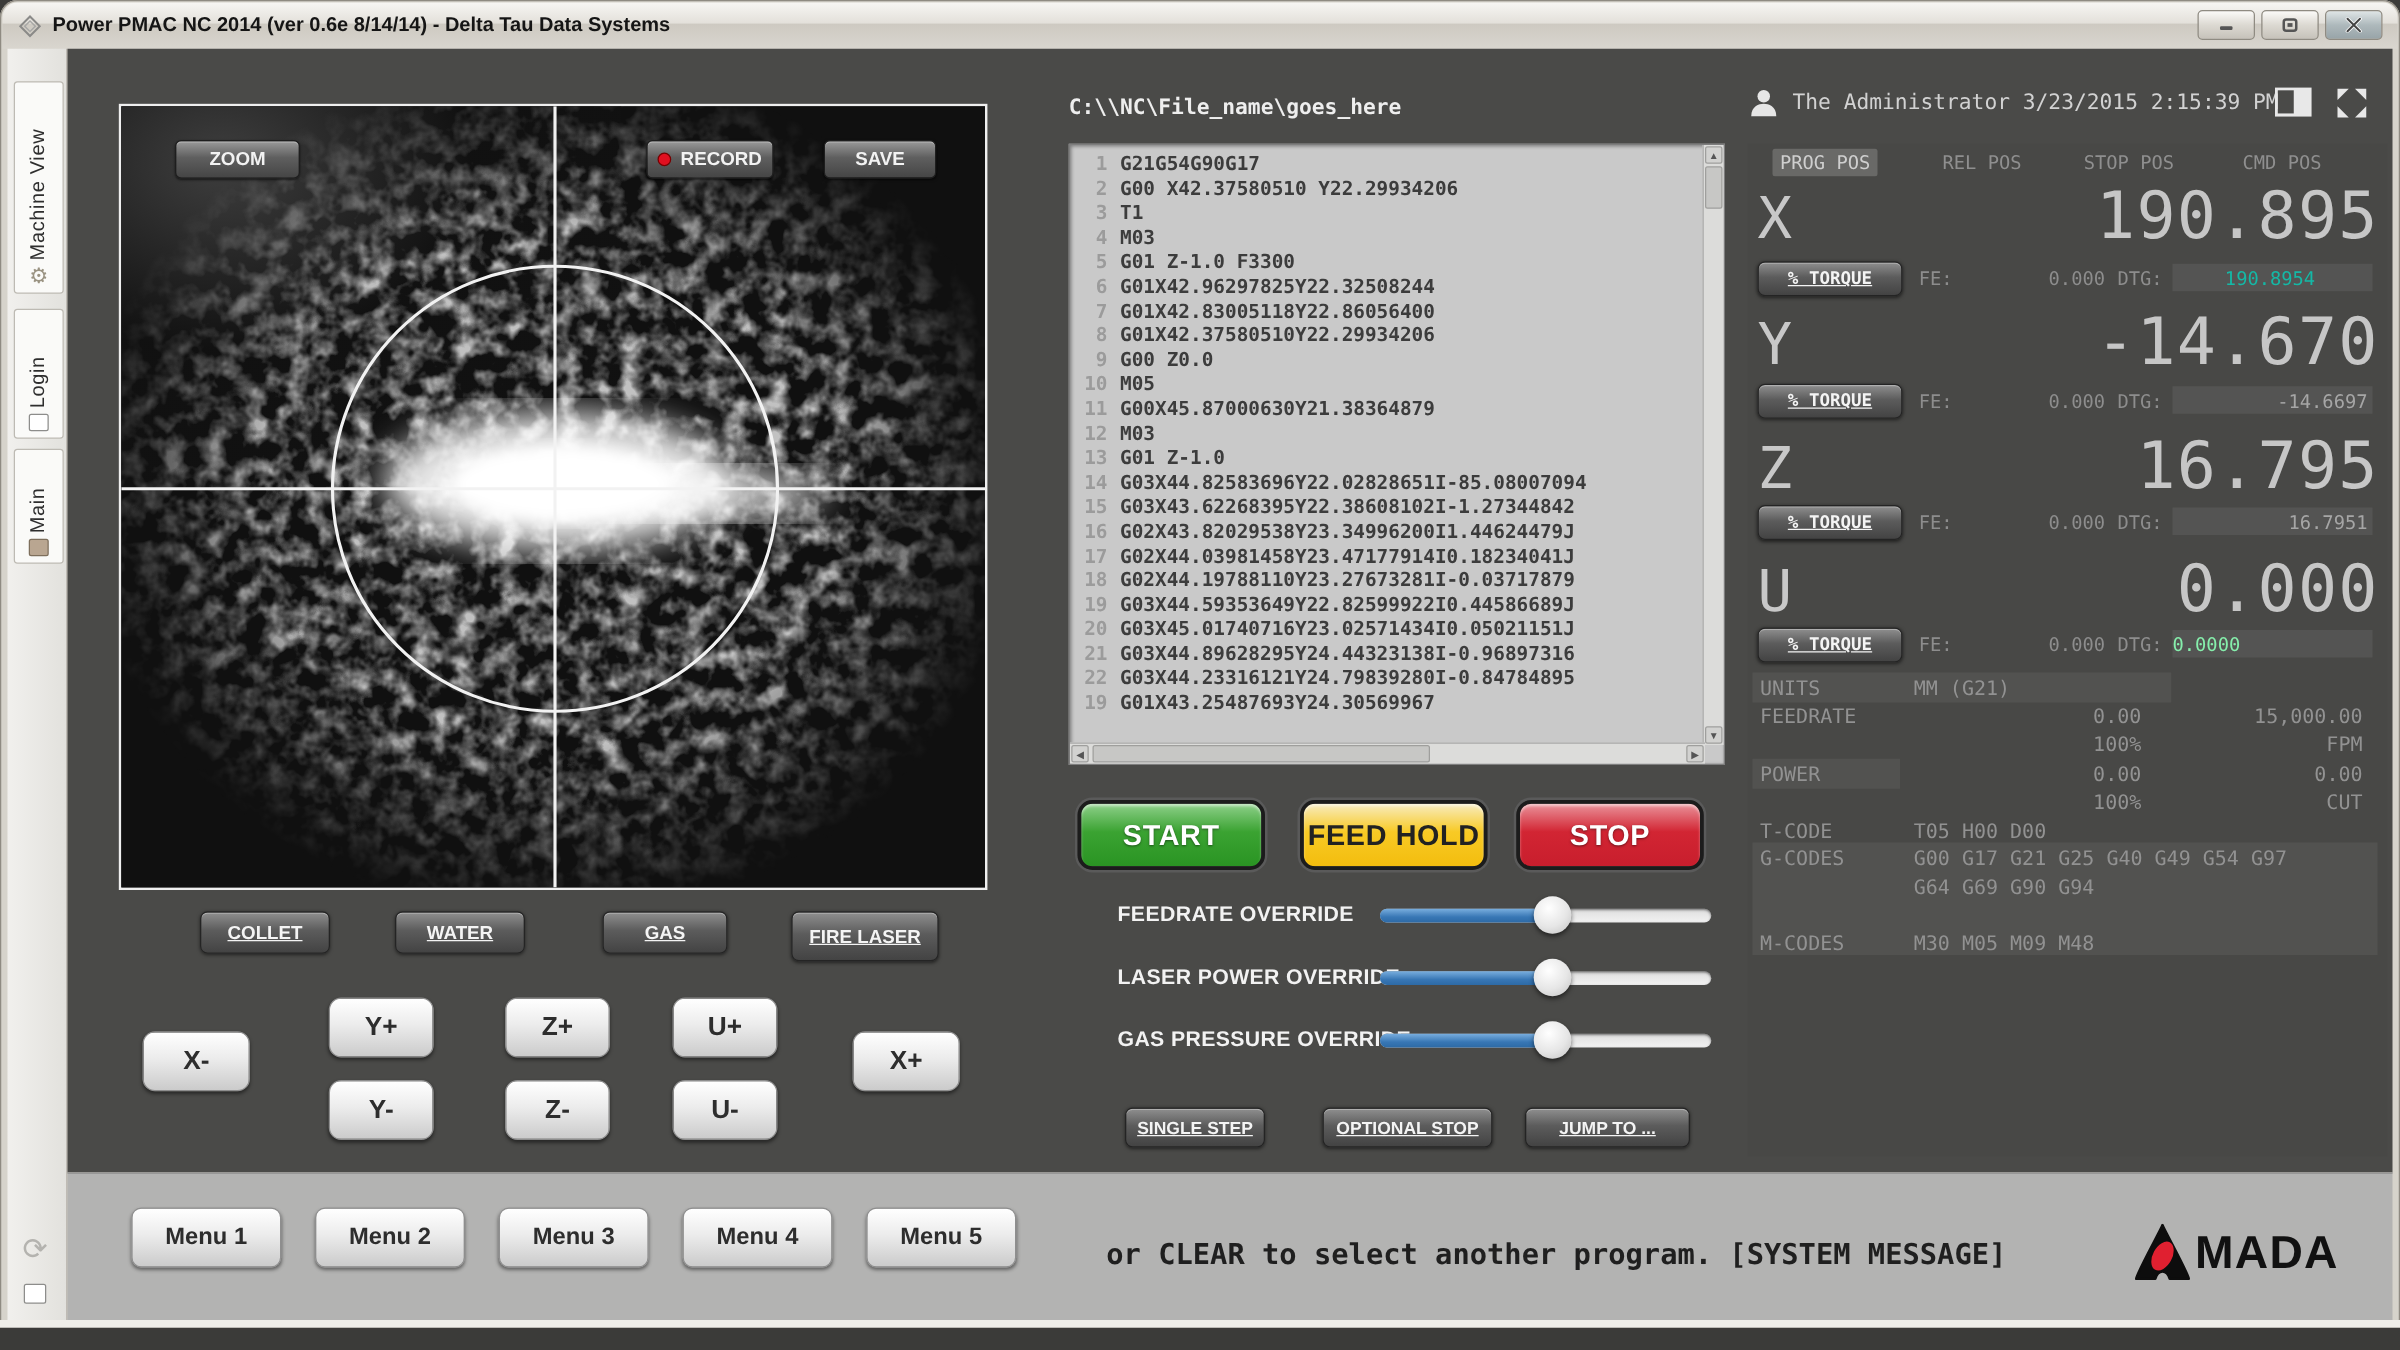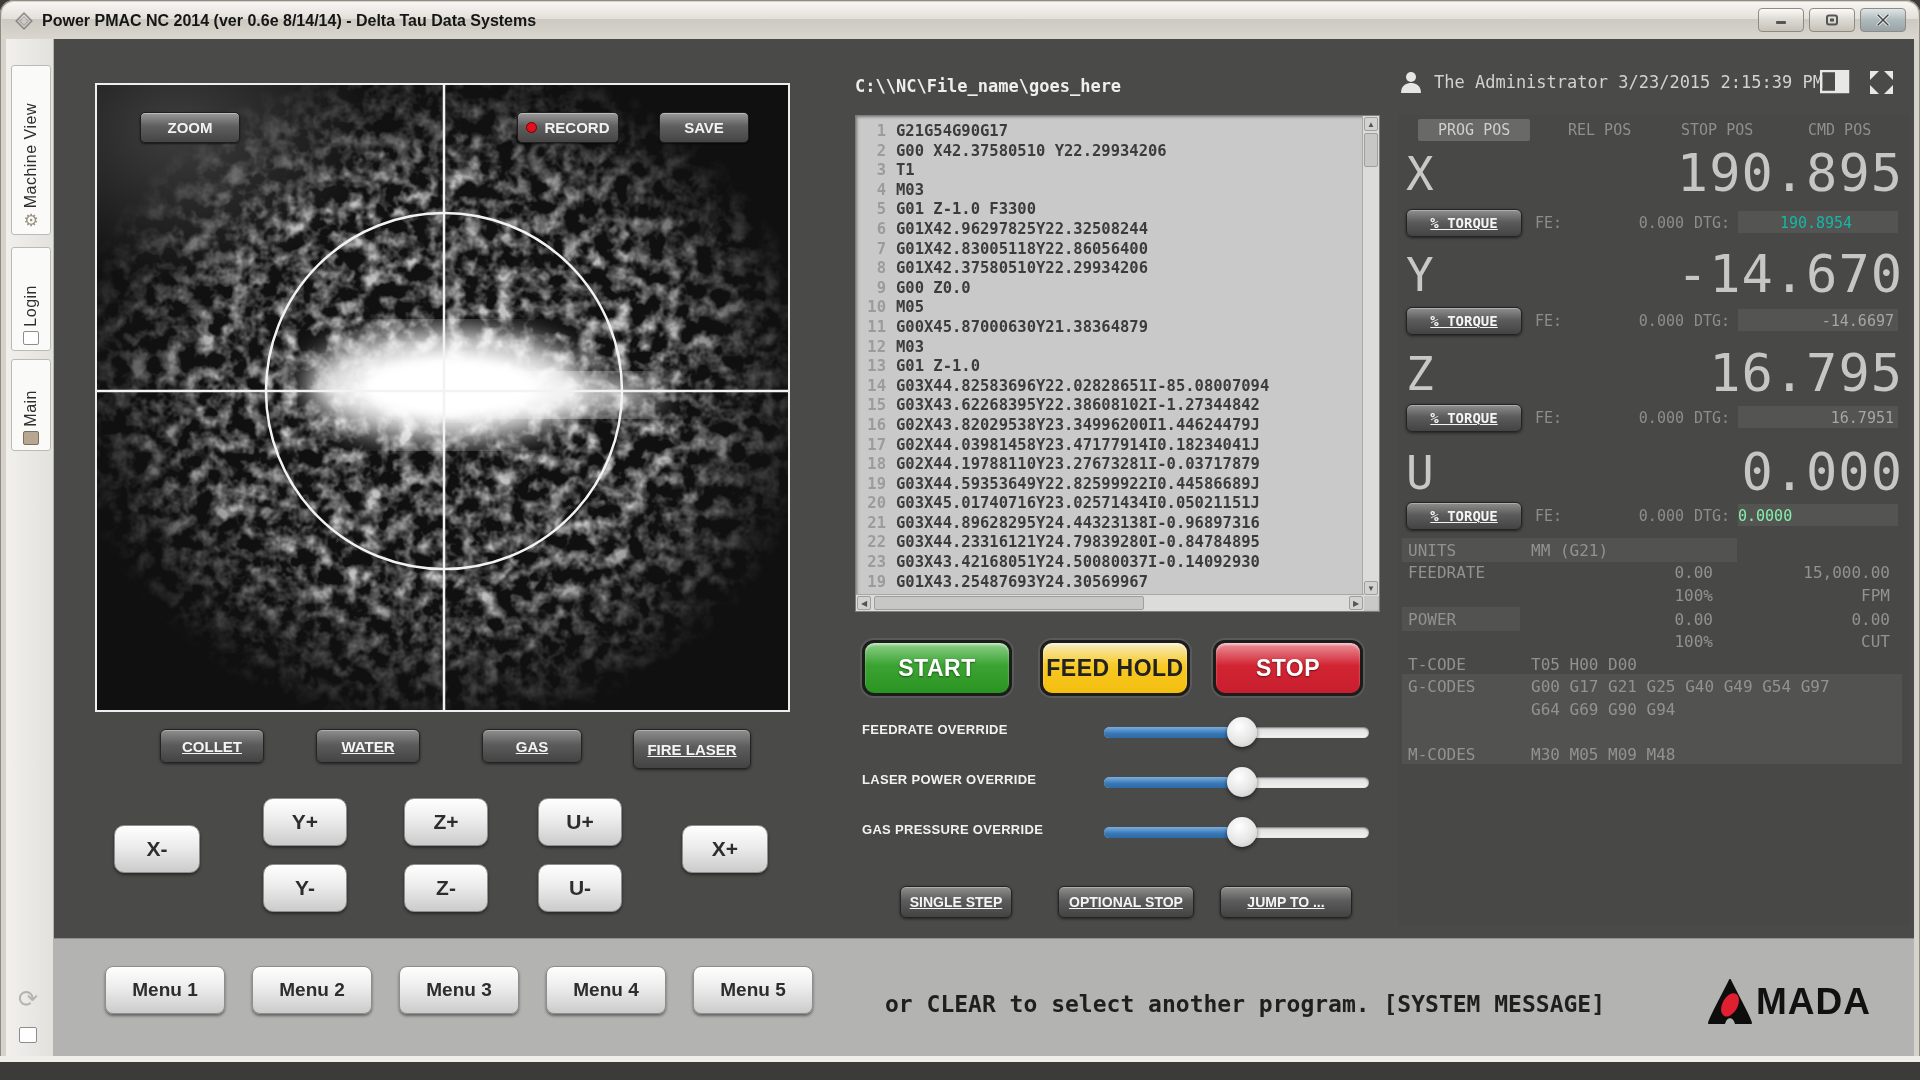--- a/index.html
+++ b/index.html
@@ -58,31 +58,31 @@
 
   
   .transport { position:absolute; height:56px; width:150px; border-radius:12px; border:3px solid #1c1c1c;
     display:flex; align-items:center; justify-content:center; font-size:23px; font-weight:bold; letter-spacing:.5px;
     box-shadow:0 0 0 2px #5a5a5a, inset 0 2px 2px rgba(255,255,255,.5); }
   .t-start { background:linear-gradient(#8ed08a,#3ba332 45%,#2a9423); color:#fff; text-shadow:0 1px 2px rgba(0,0,0,.5); }
   .t-hold  { background:linear-gradient(#f8ecc0,#f8ca25 45%,#f3bd0e); color:#222; }
   .t-stop  { background:linear-gradient(#ea939b,#d22533 45%,#c81e2d); color:#fff; text-shadow:0 1px 2px rgba(0,0,0,.5); }
 
   
-  .ovr-label { position:absolute; font-size:13px; font-weight:bold; color:#f2f2f2; letter-spacing:.3px; }
+  .ovr-label { position:absolute; font-size:17px; font-weight:bold; color:#f2f2f2; letter-spacing:.3px;margin-left:32px; }
   .ovr-track { position:absolute; width:265px; height:11px; border-radius:6px; background:linear-gradient(#dedede,#f2f2f2); box-shadow:inset 0 1px 2px rgba(0,0,0,.5); }
   .ovr-fill { position:absolute; left:0; top:0; height:11px; border-radius:6px 0 0 6px; background:linear-gradient(#79aede,#3877b5 60%,#2d6aa6); }
   .ovr-thumb { position:absolute; top:-10px; width:30px; height:30px; border-radius:50%;
     background:radial-gradient(circle at 40% 32%,#ffffff,#e6e6e6 55%,#c2c2c2); box-shadow:0 2px 4px rgba(0,0,0,.55); }
 
   
   .status-head { position:absolute; left:1344px; top:28px; width:510px; height:32px; color:#d6d6d6; }
   .status-text { position:absolute; left:36px; top:5px; font-family:"DejaVu Sans Mono",monospace; font-size:17px; color:#d2d2d2; }
   .pos-panel { position:absolute; left:1344px; top:76px; width:512px; height:810px; background:#484846; font-family:"DejaVu Sans Mono",monospace; }
-  .pos-tab { position:absolute; top:4px; font-size:15px; color:#8f8f8f; padding:2px 20px; }
+  .pos-tab { position:absolute; top:4px; font-size:15px; color:#8f8f8f; padding:2px 6px; }
   .pos-tab.active { background:rgba(255,255,255,.18); color:#cfcfcf; border-radius:2px; }
   .axis-letter { position:absolute; left:8px; font-size:46px; color:#c8c8c8; }
   .axis-value { position:absolute; right:7px; font-size:52px; color:#c6c6c6; letter-spacing:1px; }
   .torque-btn { position:absolute; left:8px; width:116px; height:28px; font-size:14px; }
   .fe-row { position:absolute; font-size:15px; color:#8d8d8d; }
   .dtg-chip { position:absolute; background:rgba(255,255,255,.07); height:22px; }
   .ms-label { position:absolute; left:10px; font-size:16px; color:#929292; }
   .ms-val { position:absolute; left:133px; font-size:16px; color:#929292; }
   .ms-mid { position:absolute; right:197px; font-size:16px; color:#929292; text-align:right; }
   .ms-right { position:absolute; right:20px; font-size:16px; color:#929292; text-align:right; }
@@ -256,21 +256,20 @@
         <div class="cline"><span class="cnum">13</span><span class="ccode">G01 Z-1.0</span></div>
         <div class="cline"><span class="cnum">14</span><span class="ccode">G03X44.82583696Y22.02828651I-85.08007094</span></div>
         <div class="cline"><span class="cnum">15</span><span class="ccode">G03X43.62268395Y22.38608102I-1.27344842</span></div>
         <div class="cline"><span class="cnum">16</span><span class="ccode">G02X43.82029538Y23.34996200I1.44624479J</span></div>
         <div class="cline"><span class="cnum">17</span><span class="ccode">G02X44.03981458Y23.47177914I0.18234041J</span></div>
         <div class="cline"><span class="cnum">18</span><span class="ccode">G02X44.19788110Y23.27673281I-0.03717879</span></div>
         <div class="cline"><span class="cnum">19</span><span class="ccode">G03X44.59353649Y22.82599922I0.44586689J</span></div>
         <div class="cline"><span class="cnum">20</span><span class="ccode">G03X45.01740716Y23.02571434I0.05021151J</span></div>
         <div class="cline"><span class="cnum">21</span><span class="ccode">G03X44.89628295Y24.44323138I-0.96897316</span></div>
         <div class="cline"><span class="cnum">22</span><span class="ccode">G03X44.23316121Y24.79839280I-0.84784895</span></div>
-        <div class="cline"><span class="cnum">23</span><span class="ccode">G03X43.42168051Y24.50080037I-0.14092930</span></div>
         <div class="cline"><span class="cnum">19</span><span class="ccode">G01X43.25487693Y24.30569967</span></div>
       </div>
       <div class="vscroll">
         <div class="sb-btn" style="left:1px;top:1px;width:14px;height:14px">▲</div>
         <div class="sb-thumb" style="left:1px;top:17px;width:14px;height:34px"></div>
         <div class="sb-btn" style="left:1px;bottom:1px;width:14px;height:14px">▼</div>
       </div>
       <div class="hscroll">
         <div class="sb-btn" style="left:1px;top:1px;width:14px;height:14px">◀</div>
         <div class="sb-thumb" style="left:18px;top:1px;width:270px;height:14px"></div>

